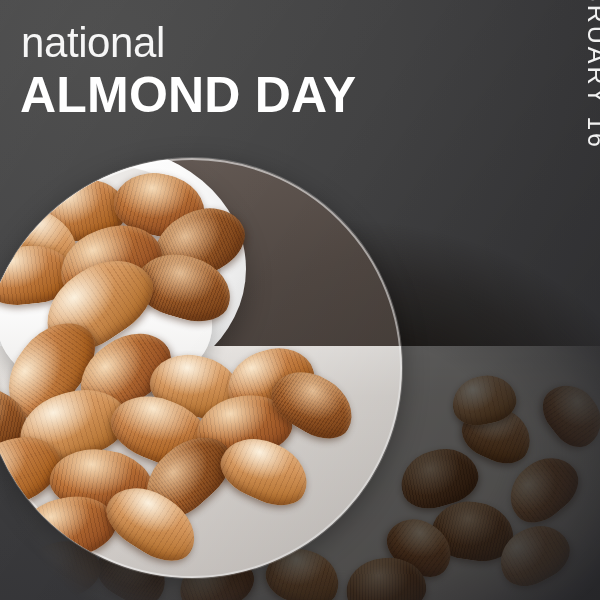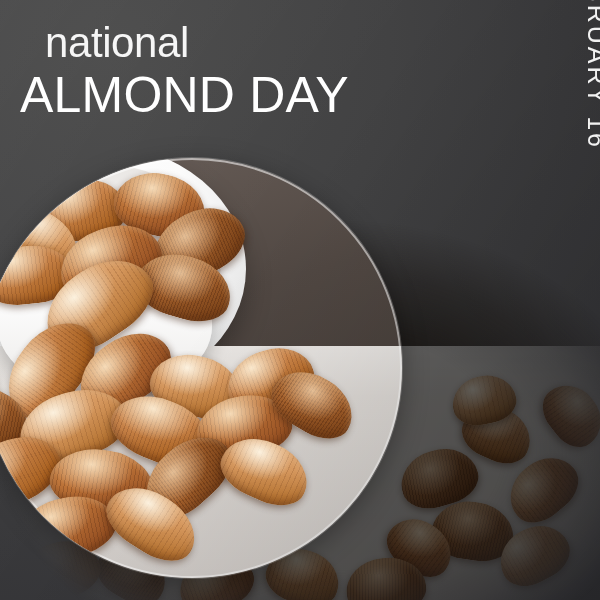--- a/index.html
+++ b/index.html
@@ -140,27 +140,26 @@
   
   .kicker {
     position: absolute;
     left: 21px; top: 22px;
     font-size: 42px;
     font-weight: 300;
     letter-spacing: -0.4px;
     color: #f6f6f6;
     line-height: 1;
     white-space: nowrap;
-    margin-left: 24px;
   }
   .headline {
     position: absolute;
     left: 20px; top: 70px;
     font-size: 50px;
-    font-weight: 400;
+    font-weight: 700;
     letter-spacing: 0.2px;
     color: #ffffff;
     line-height: 1;
     white-space: nowrap;
   }
   .date-vertical {
     position: absolute;
     right: 16px; top: 150px;
     font-size: 25px;
     font-weight: 300;

